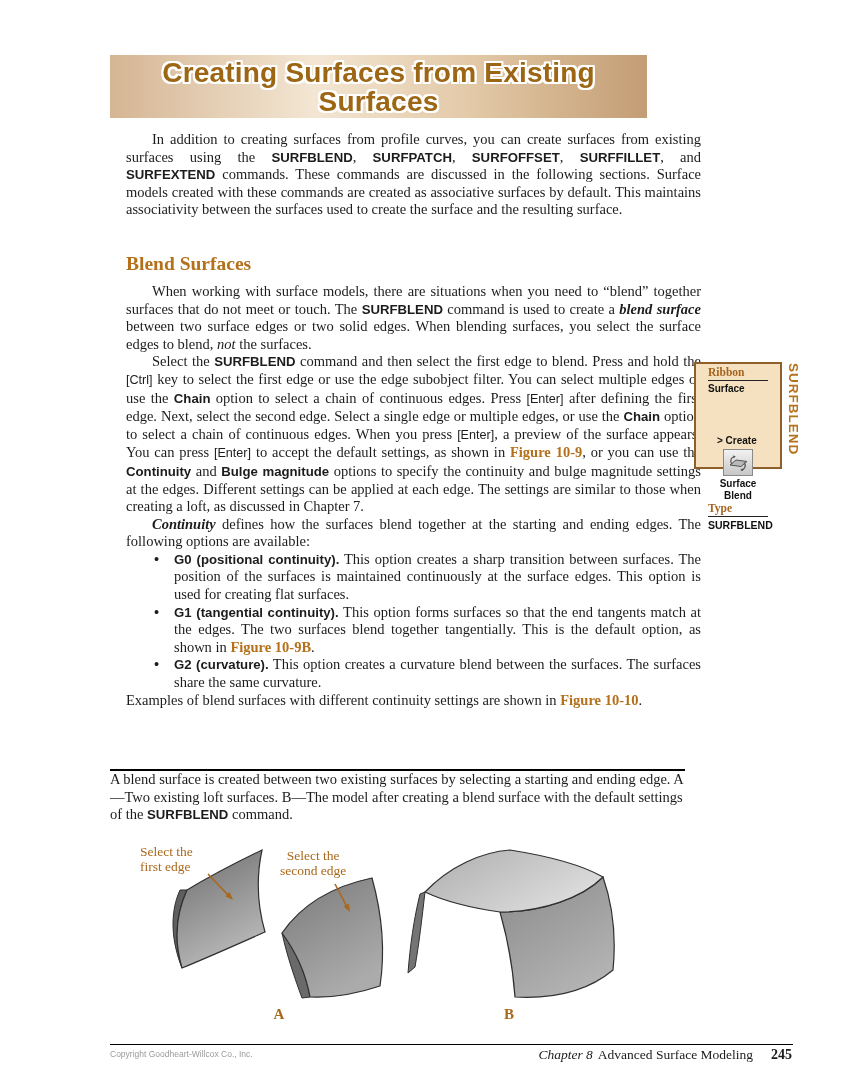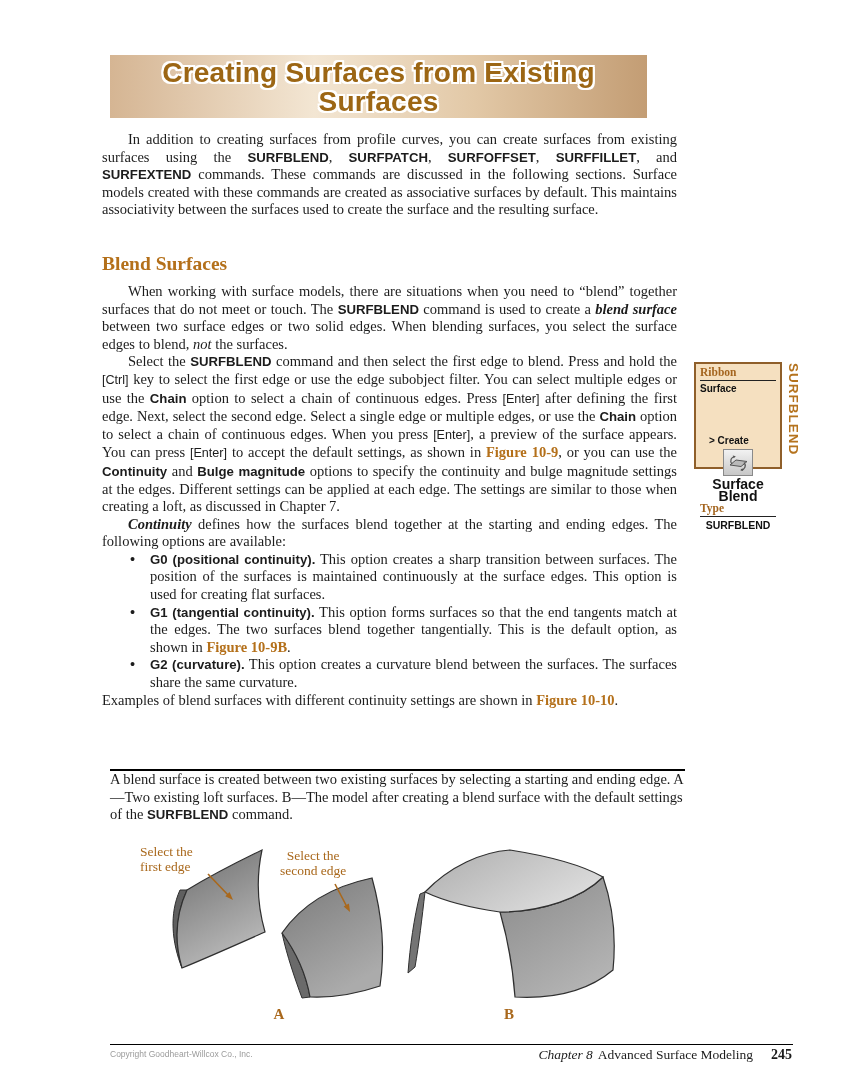--- a/index.html
+++ b/index.html
@@ -17,21 +17,21 @@
   .banner-text {
     font-family:"Liberation Sans", sans-serif; font-weight:bold;
     font-size:28px; line-height:29px; text-align:center; color:#9c6614;
     padding:0 40px; letter-spacing:0.2px;
     text-shadow:-2px -2px 0 #fff, 2px -2px 0 #fff, -2px 2px 0 #fff, 2px 2px 0 #fff,
                 -2px 0 0 #fff, 2px 0 0 #fff, 0 -2px 0 #fff, 0 2px 0 #fff;
   }
 
   
   .content {
-    position:absolute; left:102px; top:131px; width:575px;
+    position:absolute; left:126px; top:131px; width:575px;
     font-size:14.5px; line-height:17.6px; text-align:justify;
   }
   .content p { margin:0; }
   p.indent { text-indent:26px; }
   h2.section-heading {
     font-size:19.5px; line-height:22px; font-weight:bold;
     color:#b4701a; margin:34px 0 8px 0; text-align:left;
   }
   .bullet { display:flex; }
   .bullet .marker { flex:none; width:20px; margin-left:28px; font-weight:bold; }
@@ -62,32 +62,32 @@
   .ann-second { left:170px; top:0px; text-align:center; }
   .fig-letter {
     position:absolute; width:22px; text-align:center; color:#a9681c;
     font-weight:bold; font-size:15px; font-family:"Liberation Serif", serif;
   }
 
   
   .refbox {
     position:absolute; left:694px; top:362px; width:88px; height:107px;
     box-sizing:border-box; background:#f5e0c0; border:2px solid #8f5f2a;
-    padding:2px 4px; font-family:"Liberation Sans", sans-serif; color:#111;
+    padding:2px 12px; font-family:"Liberation Sans", sans-serif; color:#111;
   }
   .rb-head { font-family:"Liberation Serif", serif; font-weight:bold; color:#a4651f; font-size:11.5px; line-height:13px; }
   .rb-rule { border:none; border-top:1.5px solid #222; margin:1px 0 2px 0; }
   .rb-l1 { font-size:10px; font-weight:bold; line-height:12px; }
   .rb-l2 { font-size:10px; font-weight:bold; line-height:12px; margin-left:9px;margin-top:40px; }
   .rb-icon {
     width:30px; height:27px; margin:2px auto;
     background:linear-gradient(#f2f2f2,#c7c7c7); border:1px solid #8a8a8a;
     display:flex; align-items:center; justify-content:center; box-sizing:border-box;
   }
-  .rb-tool { font-size:14px; font-weight:bold; text-align:center; line-height:12px; }
+  .rb-tool { font-size:10px; font-weight:bold; text-align:center; line-height:12px; }
   .rb-cmd  { font-size:10.5px; font-weight:bold; text-align:center; line-height:13px; margin-top:1px; }
 
   .vtab {
     position:absolute; left:786px; top:363px; height:110px;
     writing-mode:vertical-rl; font-family:"Liberation Sans", sans-serif;
     font-weight:bold; font-size:13.5px; letter-spacing:1px; color:#b5731e;
   }
 
   
   .footer-rule { position:absolute; left:110px; top:1044px; width:683px; border:none; border-top:1.5px solid #000; margin:0; }

